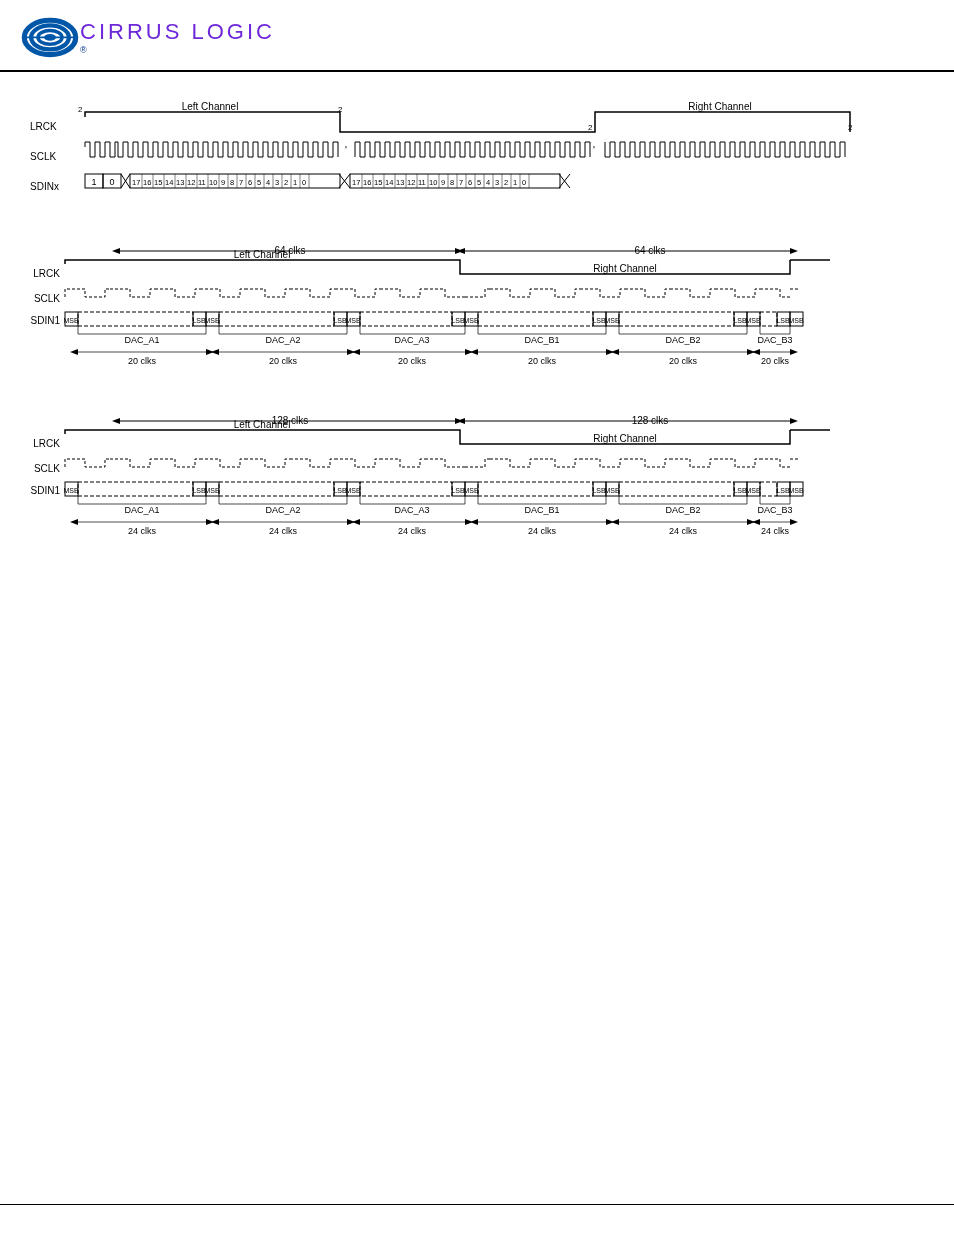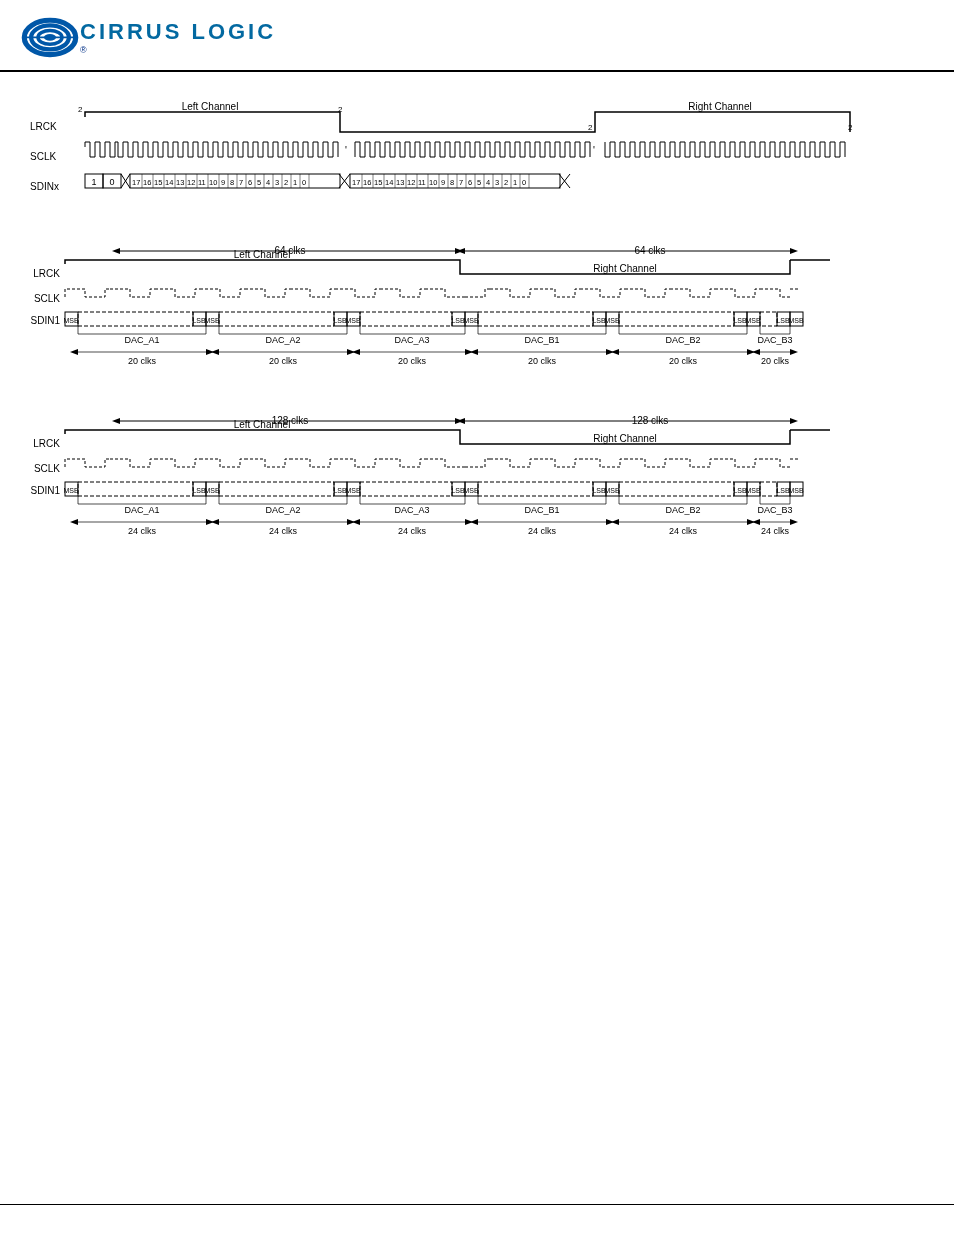--- a/index.html
+++ b/index.html
@@ -74,21 +74,21 @@
 
       <ellipse cx="35" cy="28" rx="30" ry="20" fill="none" stroke="#0057A8" stroke-width="6"></ellipse>
       <ellipse cx="35" cy="28" rx="22" ry="14" fill="none" stroke="#0057A8" stroke-width="5"></ellipse>
       <ellipse cx="35" cy="28" rx="14" ry="8" fill="none" stroke="#0057A8" stroke-width="4"></ellipse>
       <ellipse cx="35" cy="28" rx="7" ry="4" fill="#0057A8"></ellipse>
 
       <line x1="5" y1="28" x2="65" y2="28" stroke="#0057A8" stroke-width="2"></line>
 
     </svg>
     <div style="display:flex;flex-direction:column;justify-content:center;">
-      <span style="font-size:22px;font-weight:bold;color:#0369a1;letter-spacing:3px;">CIRRUS LOGIC</span>
+      <span style="font-size:22px;font-weight:normal;color:#6d28d9;letter-spacing:3px;">CIRRUS LOGIC</span>
       <span style="font-size:9px;color:#003087;letter-spacing:1px;">®</span>
     </div>
   </div>
 </div>
 
 <div class="content">
 
   <div class="diagram-section" style="margin-top:10px;">
     <svg width="880" height="100" class="timing-svg">
 

